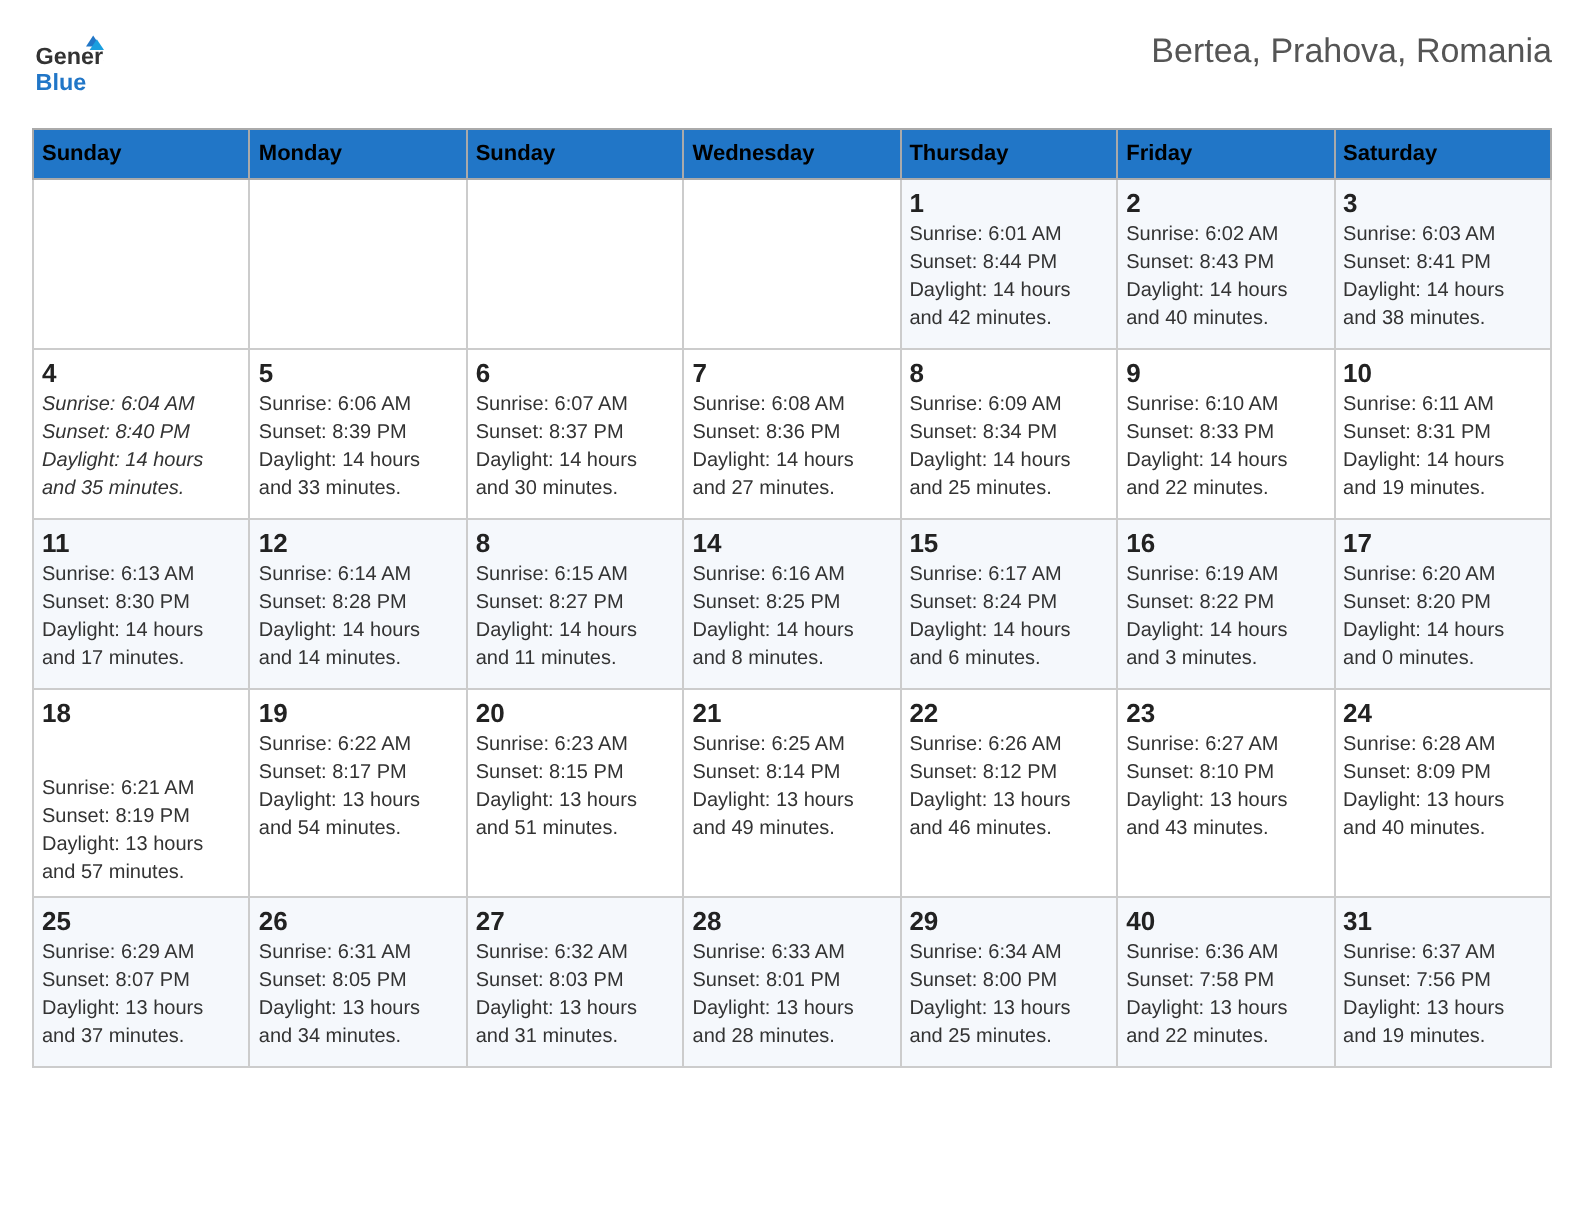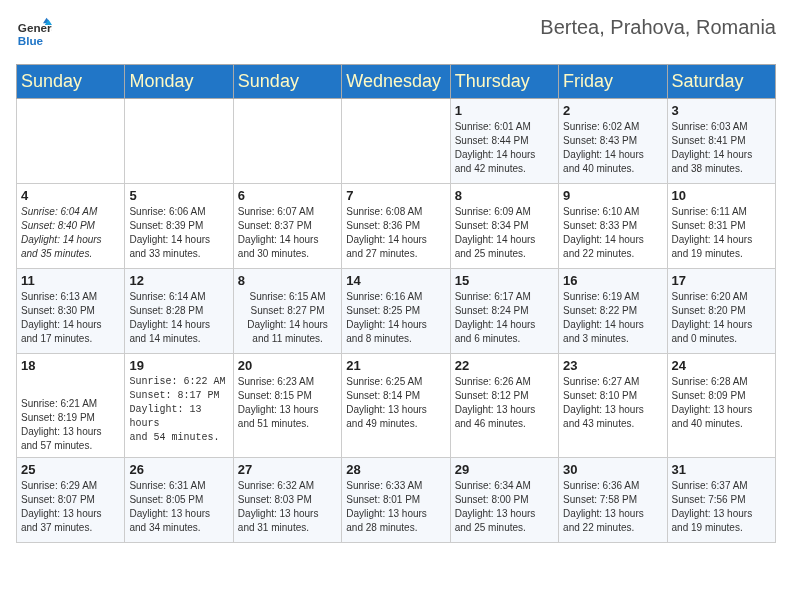--- a/index.html
+++ b/index.html
@@ -27,33 +27,33 @@
     }
     .title-block {
       text-align: right;
     }
     .month-title {
       font-size: 36px;
       font-weight: normal;
       color: #333;
     }
     .location {
-      font-size: 20px;
+      font-size: 17px;
       color: #555;
     }
     table {
       width: 100%;
       border-collapse: collapse;
       table-layout: fixed;
     }
     thead tr th {
       background: #2176c7;
-      color: #fef9c3;
-      font-size: 18px;
-      font-weight: normal;
+      color: #000000;
+      font-size: 11px;
+      font-weight: bold;
       padding: 6px 4px;
       text-align: left;
       border: 1px solid #aaa;
     }
     tbody tr td {
       border: 1px solid #ccc;
       vertical-align: top;
       padding: 4px 4px 4px 4px;
       font-size: 10.5px;
       color: #222;
@@ -196,21 +196,21 @@
         </td>
         <td>
           <span class="day-num">12</span>
           <div class="day-info" style="white-space: pre-line;">Sunrise: 6:14 AM
 Sunset: 8:28 PM
 Daylight: 14 hours
 and 14 minutes.</div>
         </td>
         <td>
           <span class="day-num">8</span>
-          <div class="day-info" style="white-space: pre-line; text-align: center;">Sunrise: 6:15 AM
+          <div class="day-info" style="white-space: pre-line;">Sunrise: 6:15 AM
 Sunset: 8:27 PM
 Daylight: 14 hours
 and 11 minutes.</div>
         </td>
         <td>
           <span class="day-num">14</span>
           <div class="day-info" style="white-space: pre-line;">Sunrise: 6:16 AM
 Sunset: 8:25 PM
 Daylight: 14 hours
 and 8 minutes.</div>
@@ -240,21 +240,21 @@
       <tr>
         <td>
           <span class="day-num">18</span>
           <div class="day-info" style="white-space: pre-line; margin-top: 24px;">Sunrise: 6:21 AM
 Sunset: 8:19 PM
 Daylight: 13 hours
 and 57 minutes.</div>
         </td>
         <td>
           <span class="day-num">19</span>
-          <div class="day-info" style="white-space: pre-line; font-family: Liberation Mono, monospace;">Sunrise: 6:22 AM
+          <div class="day-info" style="white-space: pre-line;">Sunrise: 6:22 AM
 Sunset: 8:17 PM
 Daylight: 13 hours
 and 54 minutes.</div>
         </td>
         <td>
           <span class="day-num">20</span>
           <div class="day-info" style="white-space: pre-line;">Sunrise: 6:23 AM
 Sunset: 8:15 PM
 Daylight: 13 hours
 and 51 minutes.</div>
@@ -318,21 +318,21 @@
 and 28 minutes.</div>
         </td>
         <td>
           <span class="day-num">29</span>
           <div class="day-info" style="white-space: pre-line;">Sunrise: 6:34 AM
 Sunset: 8:00 PM
 Daylight: 13 hours
 and 25 minutes.</div>
         </td>
         <td>
-          <span class="day-num">30</span>
+          <span class="day-num">40</span>
           <div class="day-info" style="white-space: pre-line;">Sunrise: 6:36 AM
 Sunset: 7:58 PM
 Daylight: 13 hours
 and 22 minutes.</div>
         </td>
         <td>
           <span class="day-num">31</span>
           <div class="day-info" style="white-space: pre-line;">Sunrise: 6:37 AM
 Sunset: 7:56 PM
 Daylight: 13 hours

